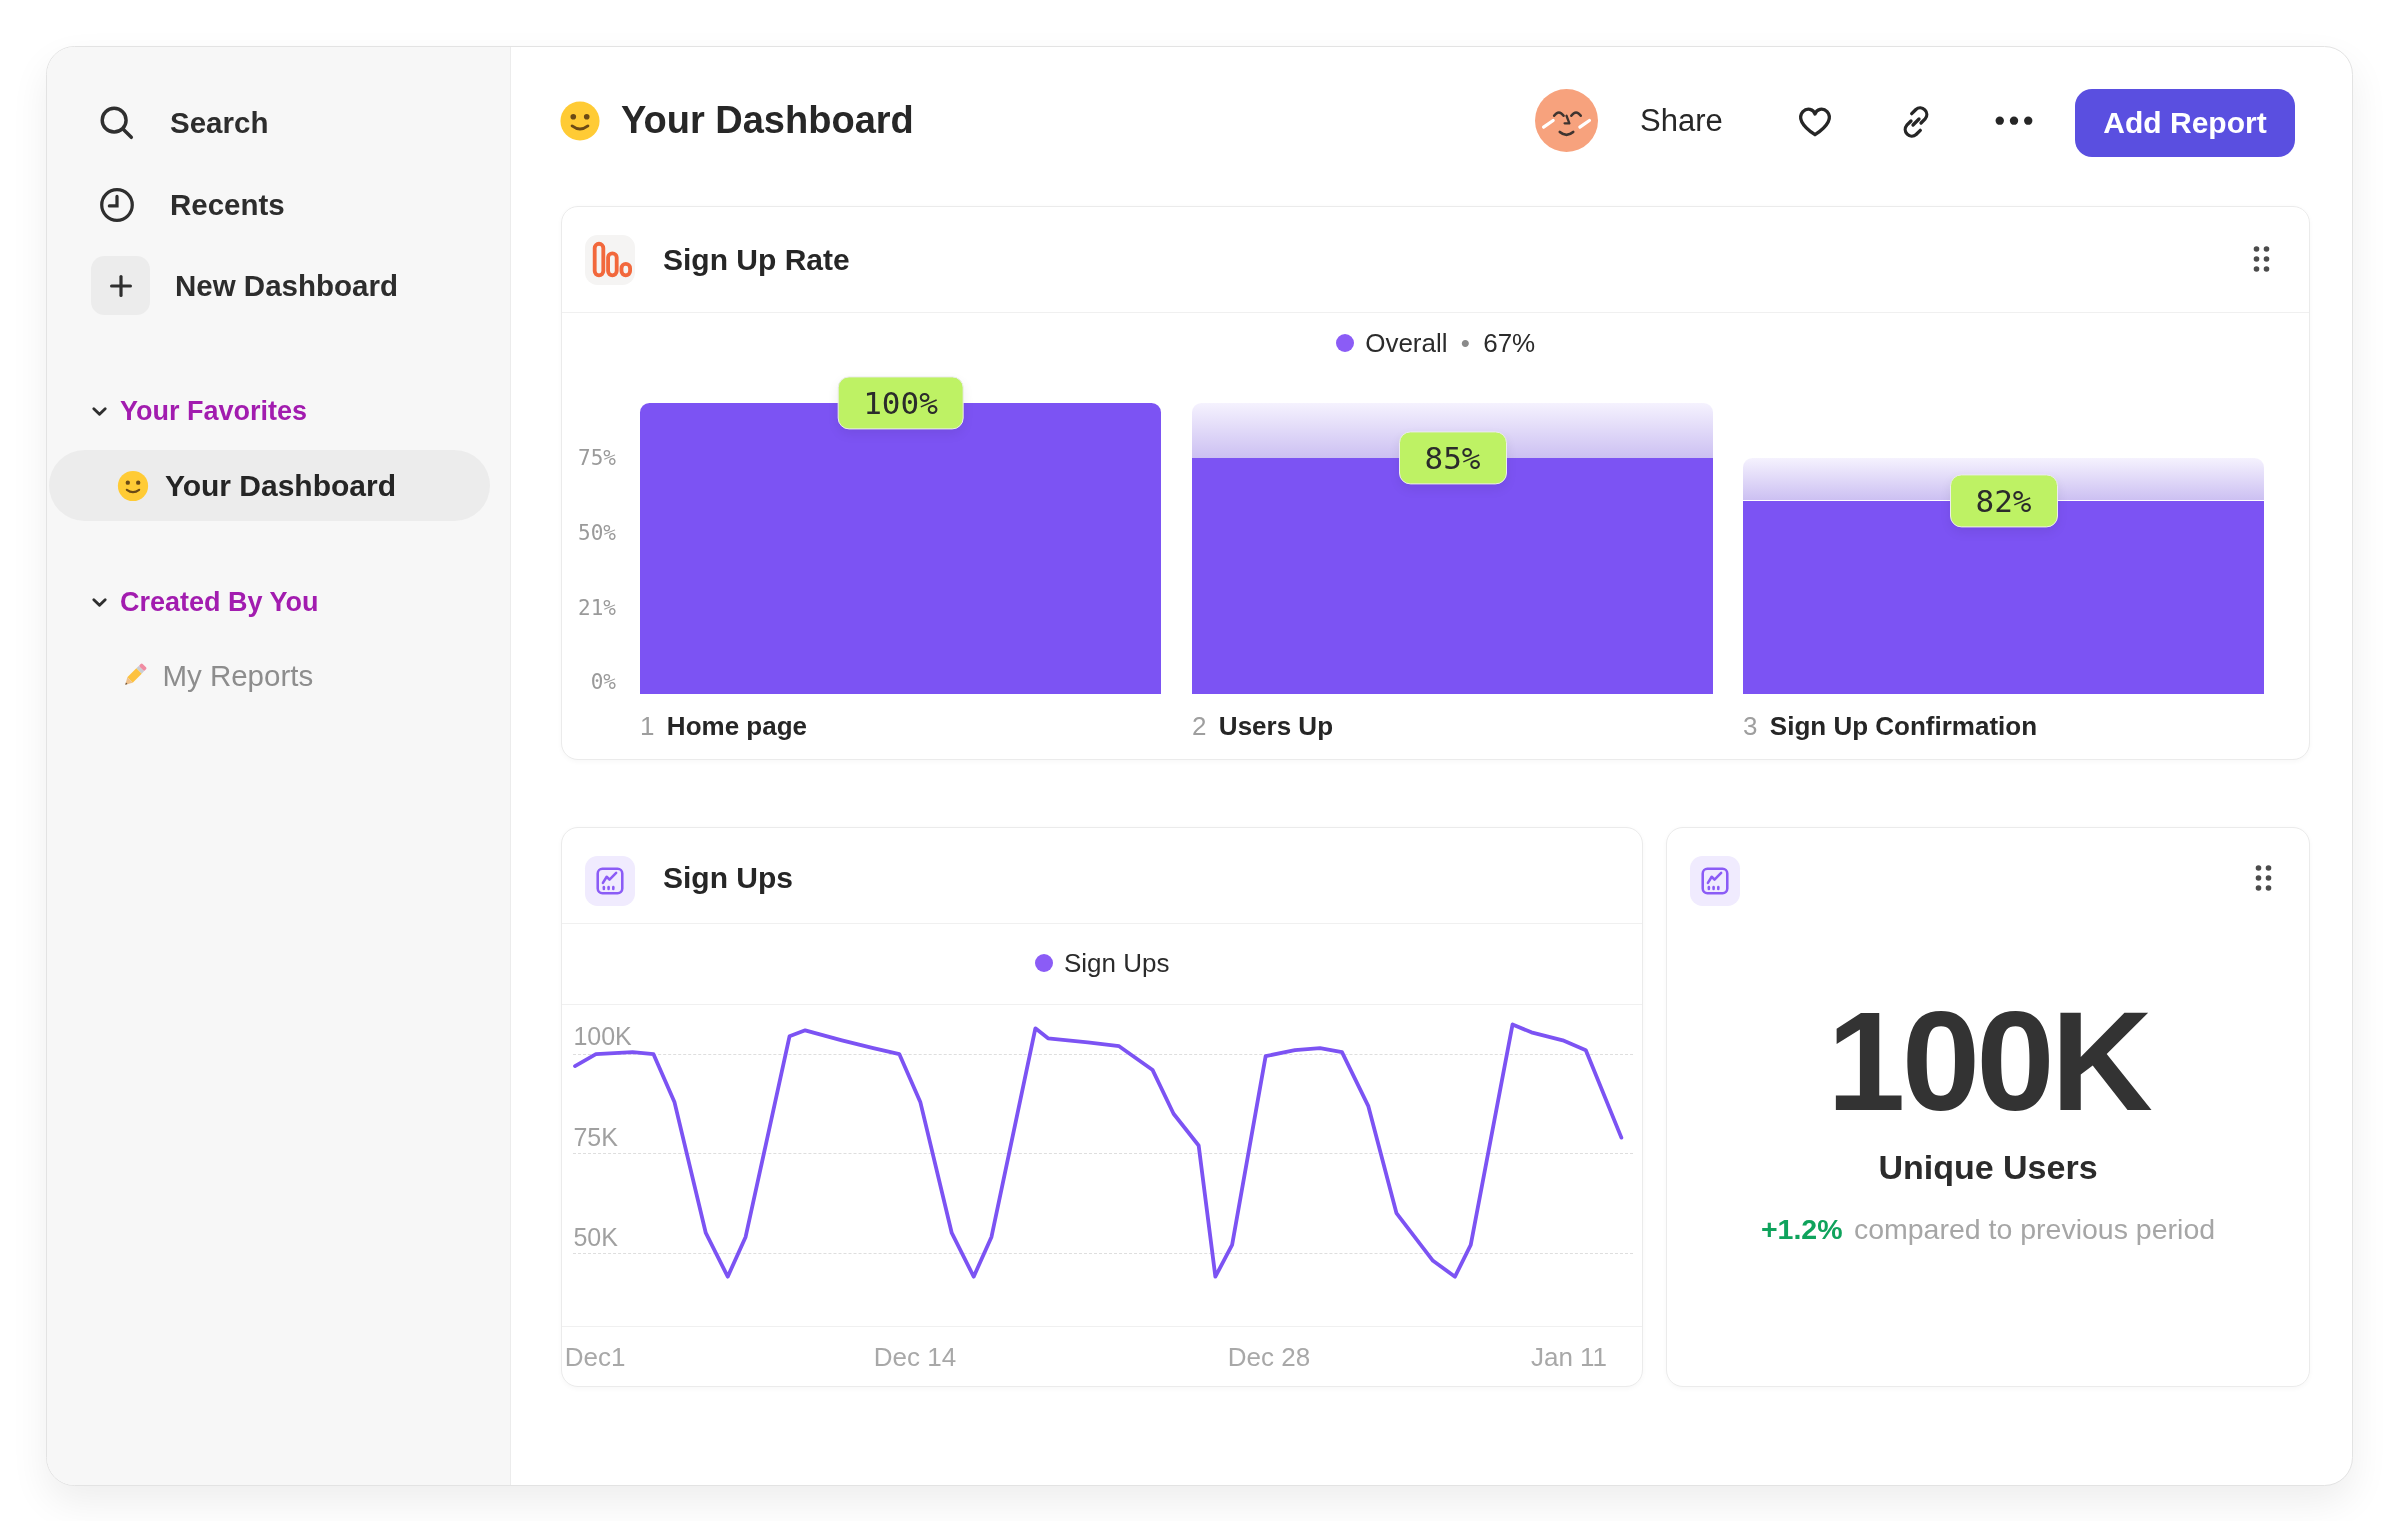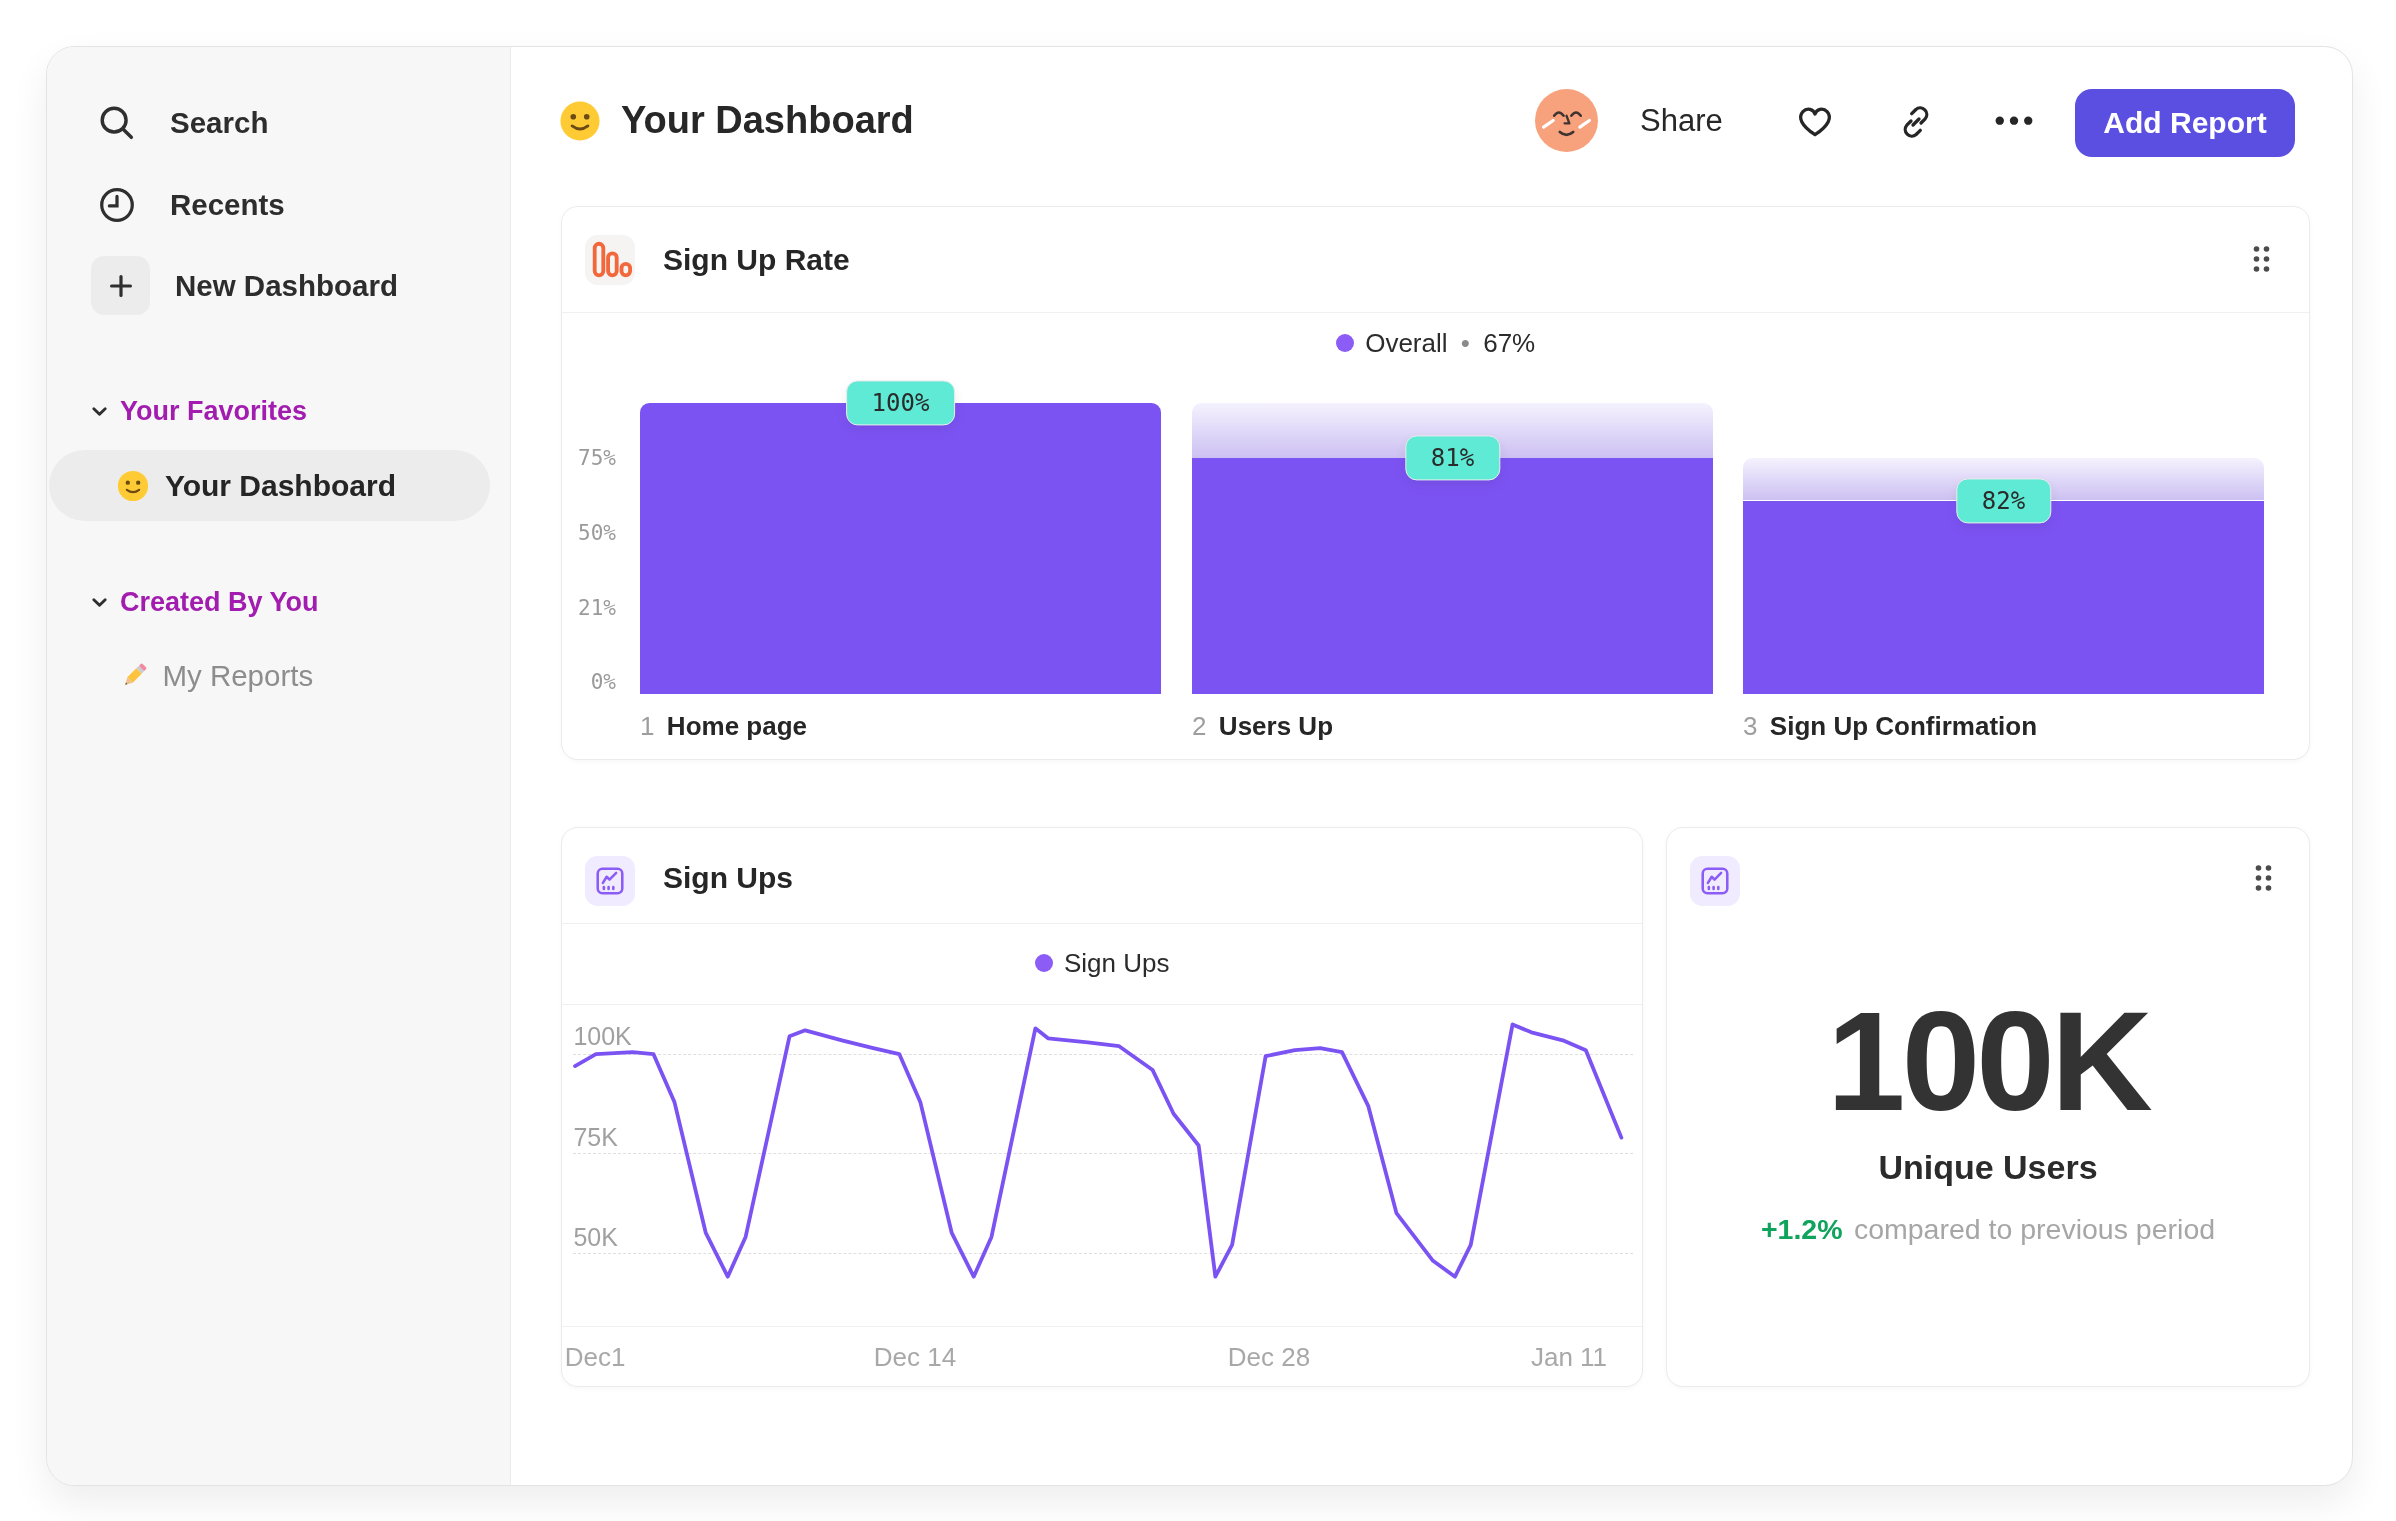--- a/index.html
+++ b/index.html
@@ -58,22 +58,22 @@
   .ldot{width:18px;height:18px;border-radius:50%;background:var(--legend_purple);}
   .lsep{color:#8A8A8A;margin:0 1.9px;}
   
   .fytick{position:absolute;width:54px;text-align:right;font-family:"DejaVu Sans Mono",monospace;
     font-size:21px;color:#9A9A9A;height:28.5px;line-height:28.5px;}
   .fcol{position:absolute;}
   .fghost{position:absolute;left:0;right:0;border-radius:9.5px 9.5px 0 0;
     background:linear-gradient(180deg,var(--ghost_top) 0%,var(--ghost_bottom) 100%);}
   .fsolid{position:absolute;left:0;right:0;background:var(--accent_purple);}
   .fsolid.first{border-radius:9.5px 9.5px 0 0;}
-  .ftip{position:absolute;transform:translate(-50%,-50%);background:#5eead4;border:1.9px solid #ECECEC;
-    border-radius:11.4px;padding:7.6px 25px;font-family:"DejaVu Sans Mono",monospace;font-size:24px;
+  .ftip{position:absolute;transform:translate(-50%,-50%);background:#bef264;border:1.9px solid #ECECEC;
+    border-radius:11.4px;padding:7.6px 25px;font-family:"DejaVu Sans Mono",monospace;font-size:31px;
     color:#2B2B2B;box-shadow:0 4.8px 11.4px rgba(0,0,0,.07);white-space:nowrap;}
   .flabel{position:absolute;top:505px;height:28.5px;display:flex;align-items:center;gap:12.4px;font-size:26px;}
   .fnum{color:#9E9E9E;font-weight:400;}
   .fname{color:#262626;font-weight:600;}
   
   .grid{position:absolute;left:11.4px;right:9.5px;height:0;border-top:1.9px dashed #DEDEDE;}
   .lyt{position:absolute;left:11.4px;font-size:25px;color:#A0A0A0;height:28.5px;line-height:28.5px;}
   .axisline{position:absolute;left:0;right:0;top:498px;border-top:1.9px solid #F0F0F0;}
   .lxt{position:absolute;top:514px;transform:translateX(-50%);font-size:26px;color:#A8A8A8;white-space:nowrap;}
   .linesvg{position:absolute;left:0;top:0;pointer-events:none;}
@@ -259,21 +259,21 @@
       <span class="fytick" style="top:461px">0%</span>
 
       <div id="funnel-cols">
           <div class="fcol" style="left: 78px; top: 0px; width: 521px; height: 552px;">
             <div class="fsolid first" style="top: 196px; height: 291px;"></div>
             <div class="ftip" style="left: 50%; top: 196px;">100%</div>
           </div>
           <div class="fcol" style="left: 630px; top: 0px; width: 521px; height: 552px;">
             <div class="fghost" style="top: 196px; height: 55px;"></div>
             <div class="fsolid" style="top: 251px; height: 236px;"></div>
-            <div class="ftip" style="left: 50%; top: 251px;">81%</div>
+            <div class="ftip" style="left: 50%; top: 251px;">85%</div>
           </div>
           <div class="fcol" style="left: 1181px; top: 0px; width: 521px; height: 552px;">
             <div class="fghost" style="top: 251px; height: 42px;"></div>
             <div class="fsolid" style="top: 294px; height: 193px;"></div>
             <div class="ftip" style="left: 50%; top: 294px;">82%</div>
           </div>
         </div>
       <div id="funnel-labels">
           <div class="flabel" style="left: 78px;">
             <span class="fnum">1</span>

